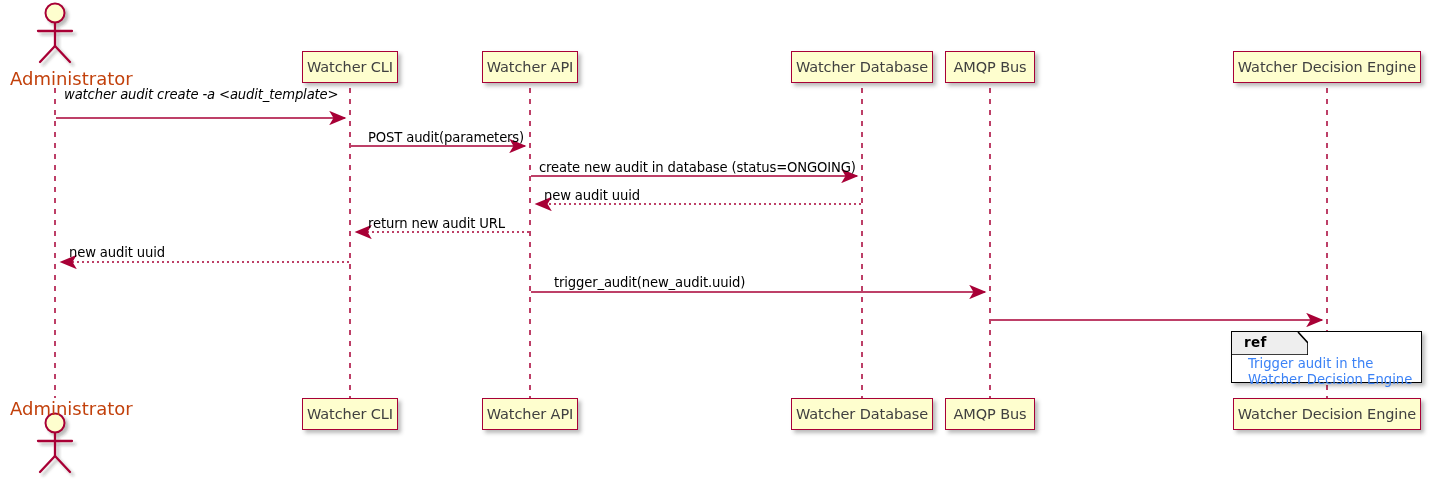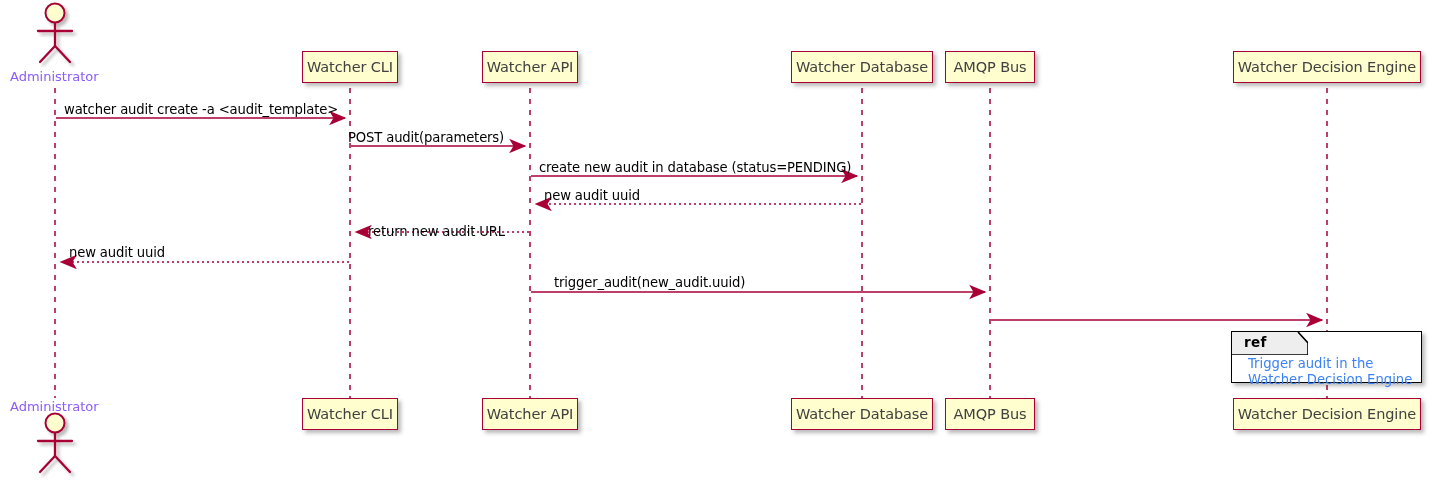--- a/index.html
+++ b/index.html
@@ -38,22 +38,22 @@
     justify-content: center;
     font-size: 14.5px;
     color: #404040;
     line-height: 1;
     white-space: nowrap;
     letter-spacing: -0.1px;
   }
   
   .actor-label {
     position: absolute;
-    font-size: 13px;
-    color: #8b5cf6;
+    font-size: 18px;
+    color: #c2410c;
     white-space: nowrap;
     line-height: 1;
   }
   
   .msg-label {
     position: absolute;
     font-size: 13.2px;
     color: #000000;
     white-space: nowrap;
     line-height: 1;
@@ -178,29 +178,29 @@
   <div class="pbox" style="left:302px; top:398px; width:96px; height:32px;">Watcher CLI</div>
 
   <div class="pbox" style="left:482px; top:398px; width:96px; height:32px;">Watcher API</div>
 
   <div class="pbox" style="left:791px; top:398px; width:142px; height:32px;">Watcher Database</div>
 
   <div class="pbox" style="left:945px; top:398px; width:90px; height:32px;">AMQP Bus</div>
 
   <div class="pbox" style="left:1233px; top:398px; width:188px; height:32px;">Watcher Decision Engine</div>
 
-  <div class="msg-label" style="left:64px; top:103px;">watcher audit create -a &lt;audit_template&gt;</div>
-
-  <div class="msg-label" style="left:348px; top:131px;">POST audit(parameters)</div>
-
-  <div class="msg-label" style="left:539px; top:161px;">create new audit in database (status=PENDING)</div>
+  <div class="msg-label" style="left:64px; top:88px;font-style:italic;">watcher audit create -a &lt;audit_template&gt;</div>
+
+  <div class="msg-label" style="left:368px; top:131px;">POST audit(parameters)</div>
+
+  <div class="msg-label" style="left:539px; top:161px;">create new audit in database (status=ONGOING)</div>
 
   <div class="msg-label" style="left:544px; top:189px;">new audit uuid</div>
 
-  <div class="msg-label" style="left:368px; top:225px;">return new audit URL</div>
+  <div class="msg-label" style="left:368px; top:217px;">return new audit URL</div>
 
   <div class="msg-label" style="left:69px; top:246px;">new audit uuid</div>
 
   <div class="msg-label" style="left:554px; top:276px;">trigger_audit(new_audit.uuid)</div>
 
 
   <div class="ref-box" style="left:1231px; top:331px; width:191px; height:52px;">
     <svg class="ref-tab-clip" xmlns="http://www.w3.org/2000/svg" viewBox="0 0 76 23">
       <path d="M0,0 L66,0 L76,11 L76,23 L0,23 Z" fill="#EEEEEE" stroke="none"></path>
       <path d="M66,0 L76,11 L76,23 L0,23" fill="none" stroke="#000000" stroke-width="1.6"></path>

